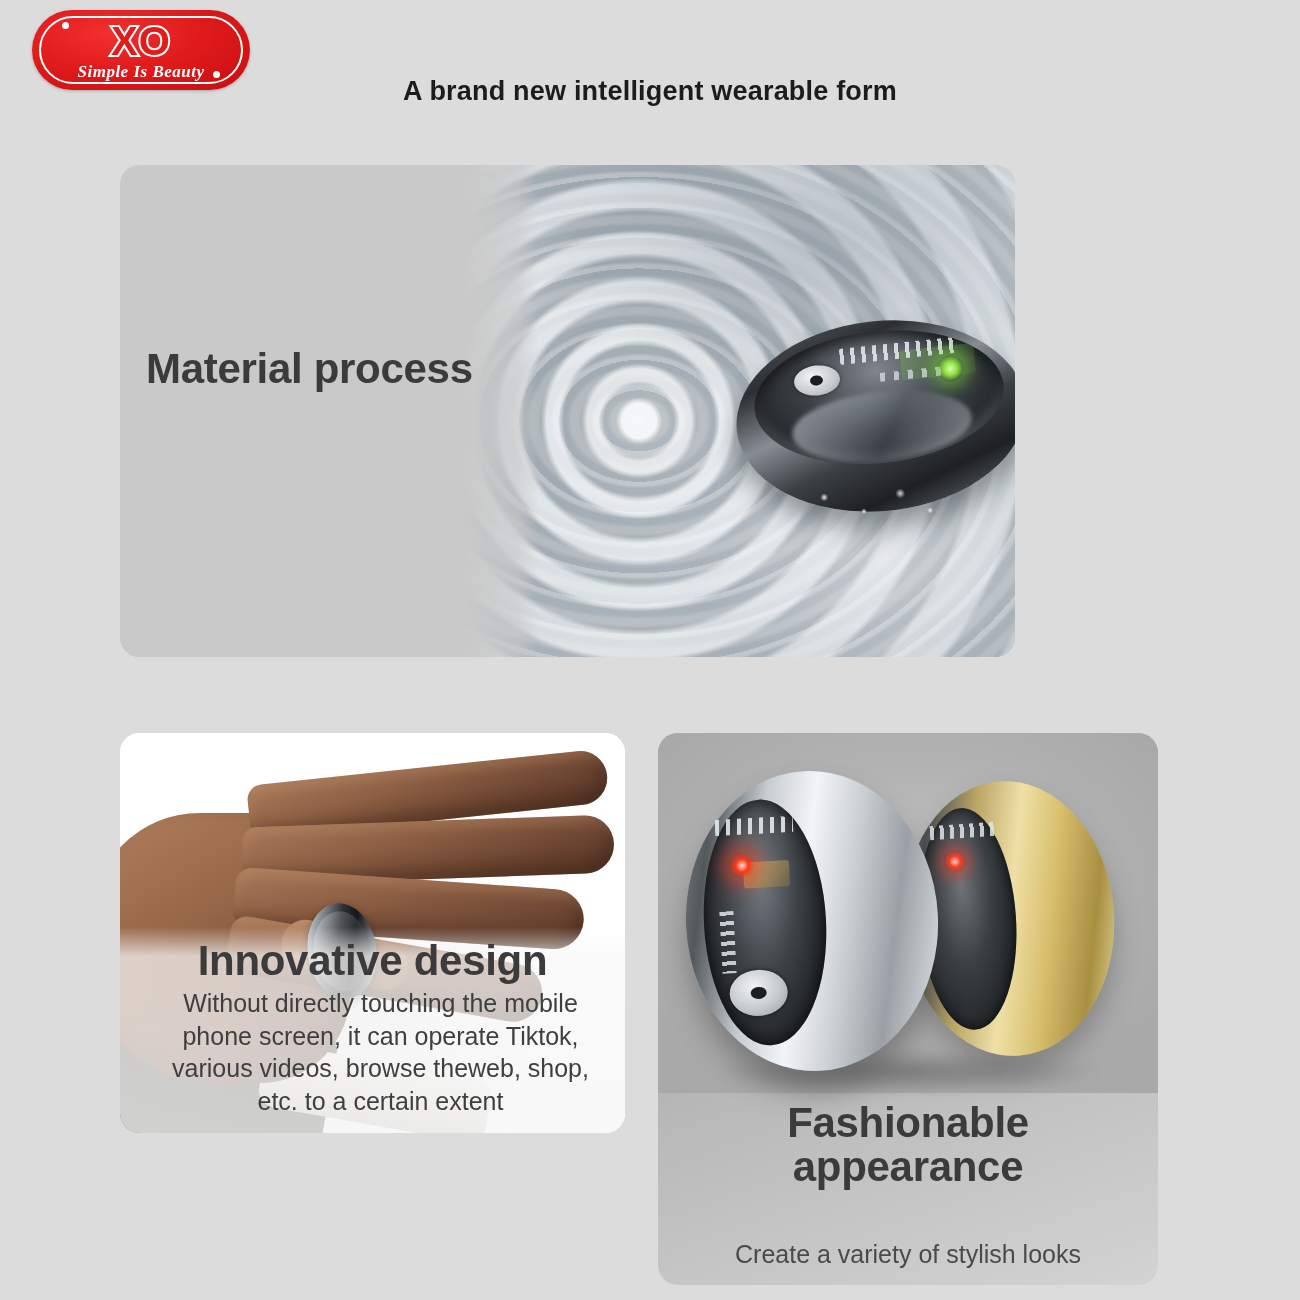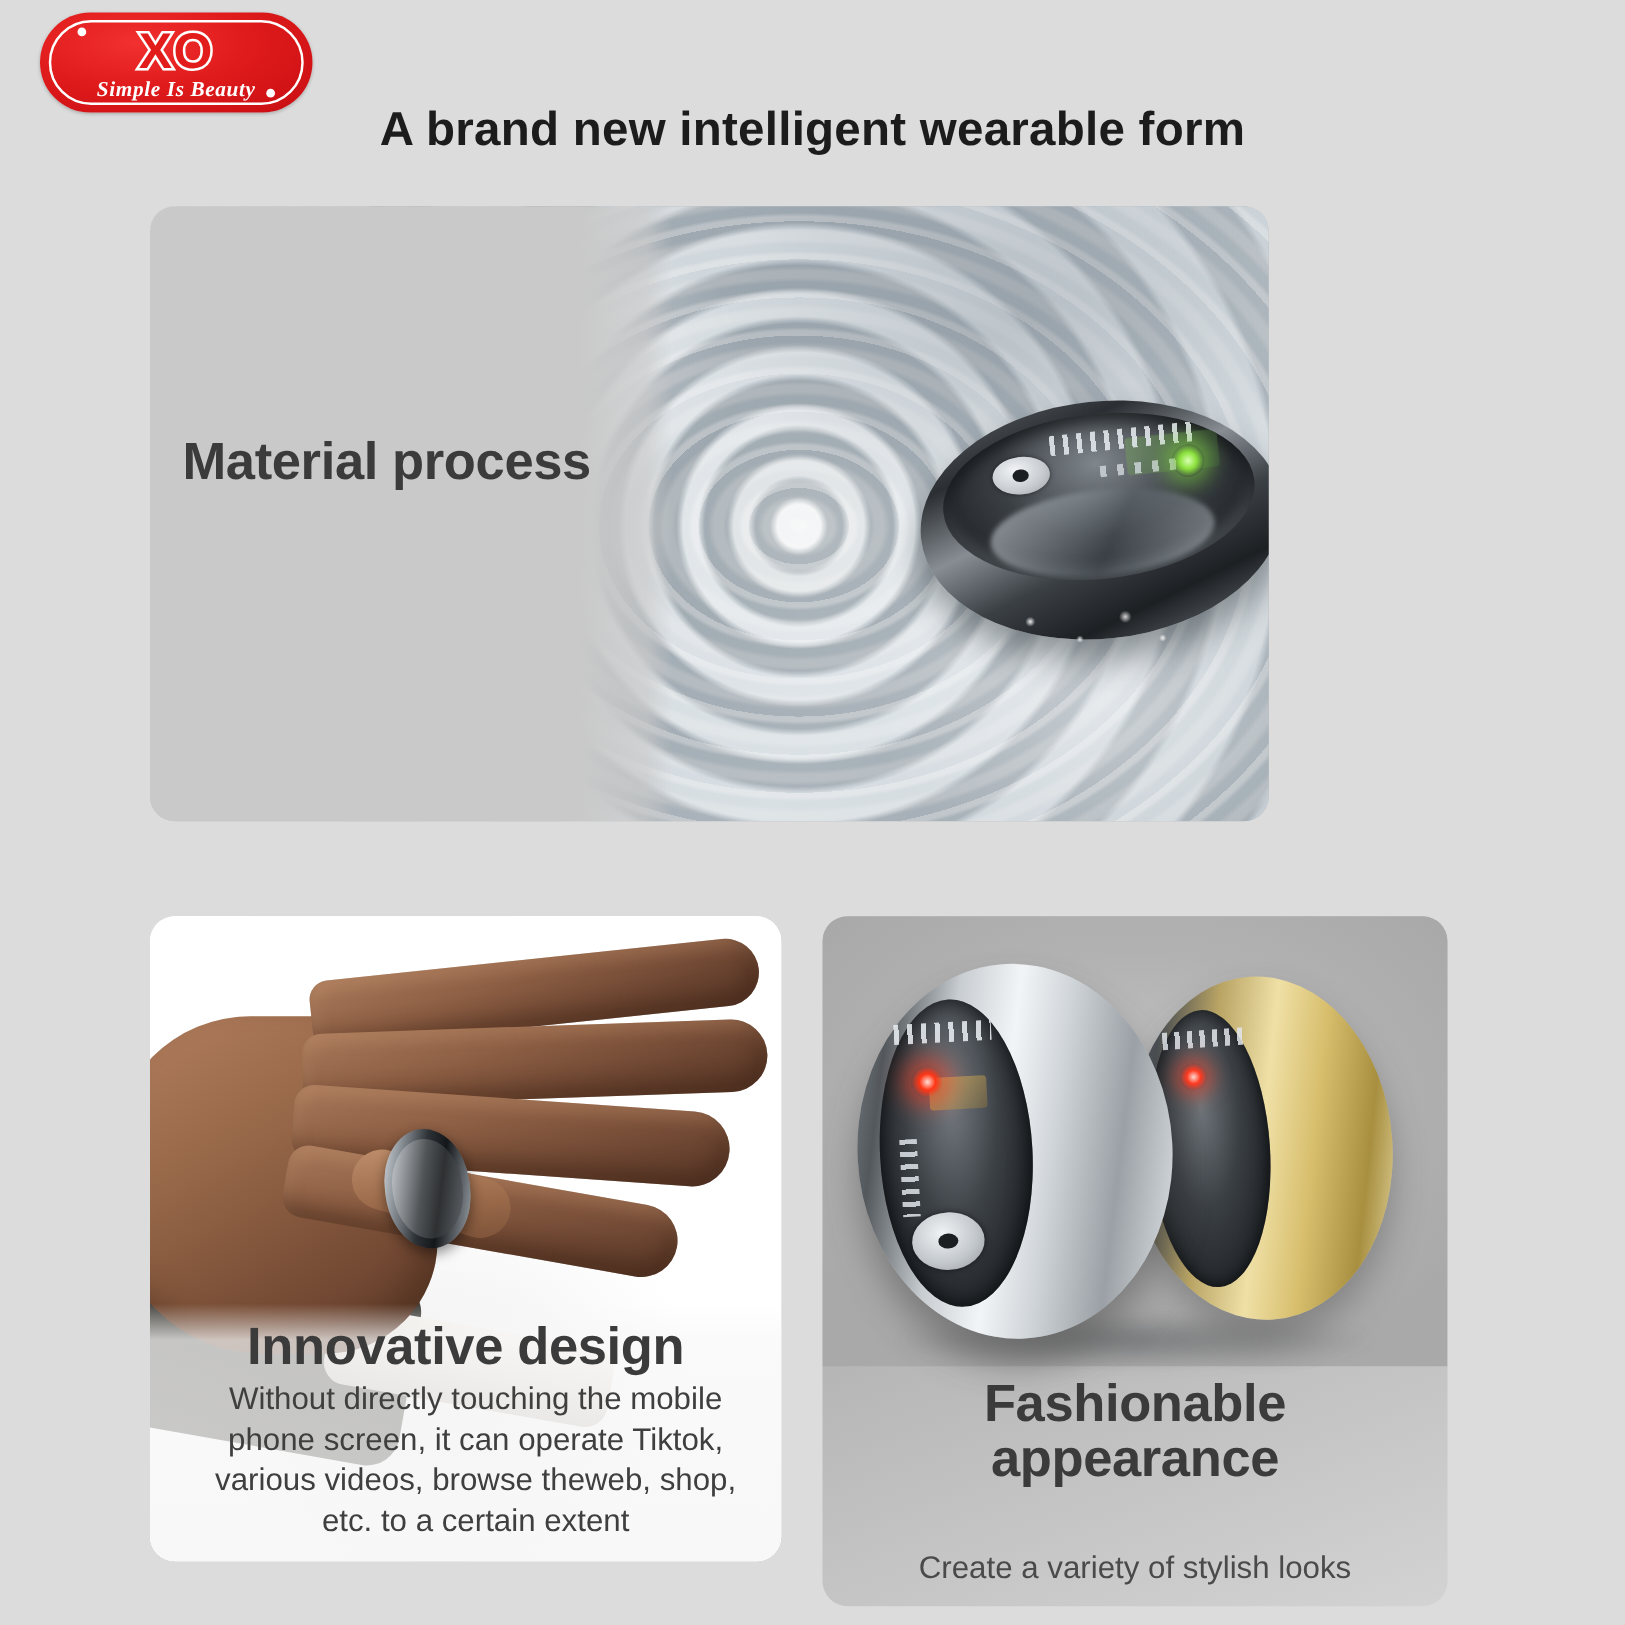--- a/index.html
+++ b/index.html
@@ -71,21 +71,21 @@
     color: #ffffff;
     letter-spacing: .5px;
   }
   .page-title {
     position: absolute;
     left: 0; right: 0;
     top: 58px;
     text-align: center;
     font-family: "Liberation Sans", sans-serif;
     font-weight: bold;
-    font-size: 38px;
+    font-size: 27px;
     color: #1c1c1c;
     letter-spacing: .2px;
   }
 
   
   .panel {
     position: absolute;
     border-radius: 20px;
     overflow: hidden;
   }
@@ -244,21 +244,21 @@
     background:
       radial-gradient(circle 4px at 20px 10px, rgba(255,255,255,.9), rgba(255,255,255,0)),
       radial-gradient(circle 3px at 58px 28px, rgba(255,255,255,.85), rgba(255,255,255,0)),
       radial-gradient(circle 5px at 96px 14px, rgba(255,255,255,.8), rgba(255,255,255,0)),
       radial-gradient(circle 3px at 124px 34px, rgba(255,255,255,.85), rgba(255,255,255,0));
   }
 
   
   .panel-innovative {
     left: 120px; top: 733px;
-    width: 505px; height: 516px;
+    width: 505px; height: 400px;
     background: #ffffff;
   }
   .hand-photo {
     position: absolute;
     inset: 0;
     background:
       radial-gradient(ellipse 340px 260px at 46% 72%, #efefef 0%, #ffffff 60%),
       #ffffff;
   }
   .hand {

